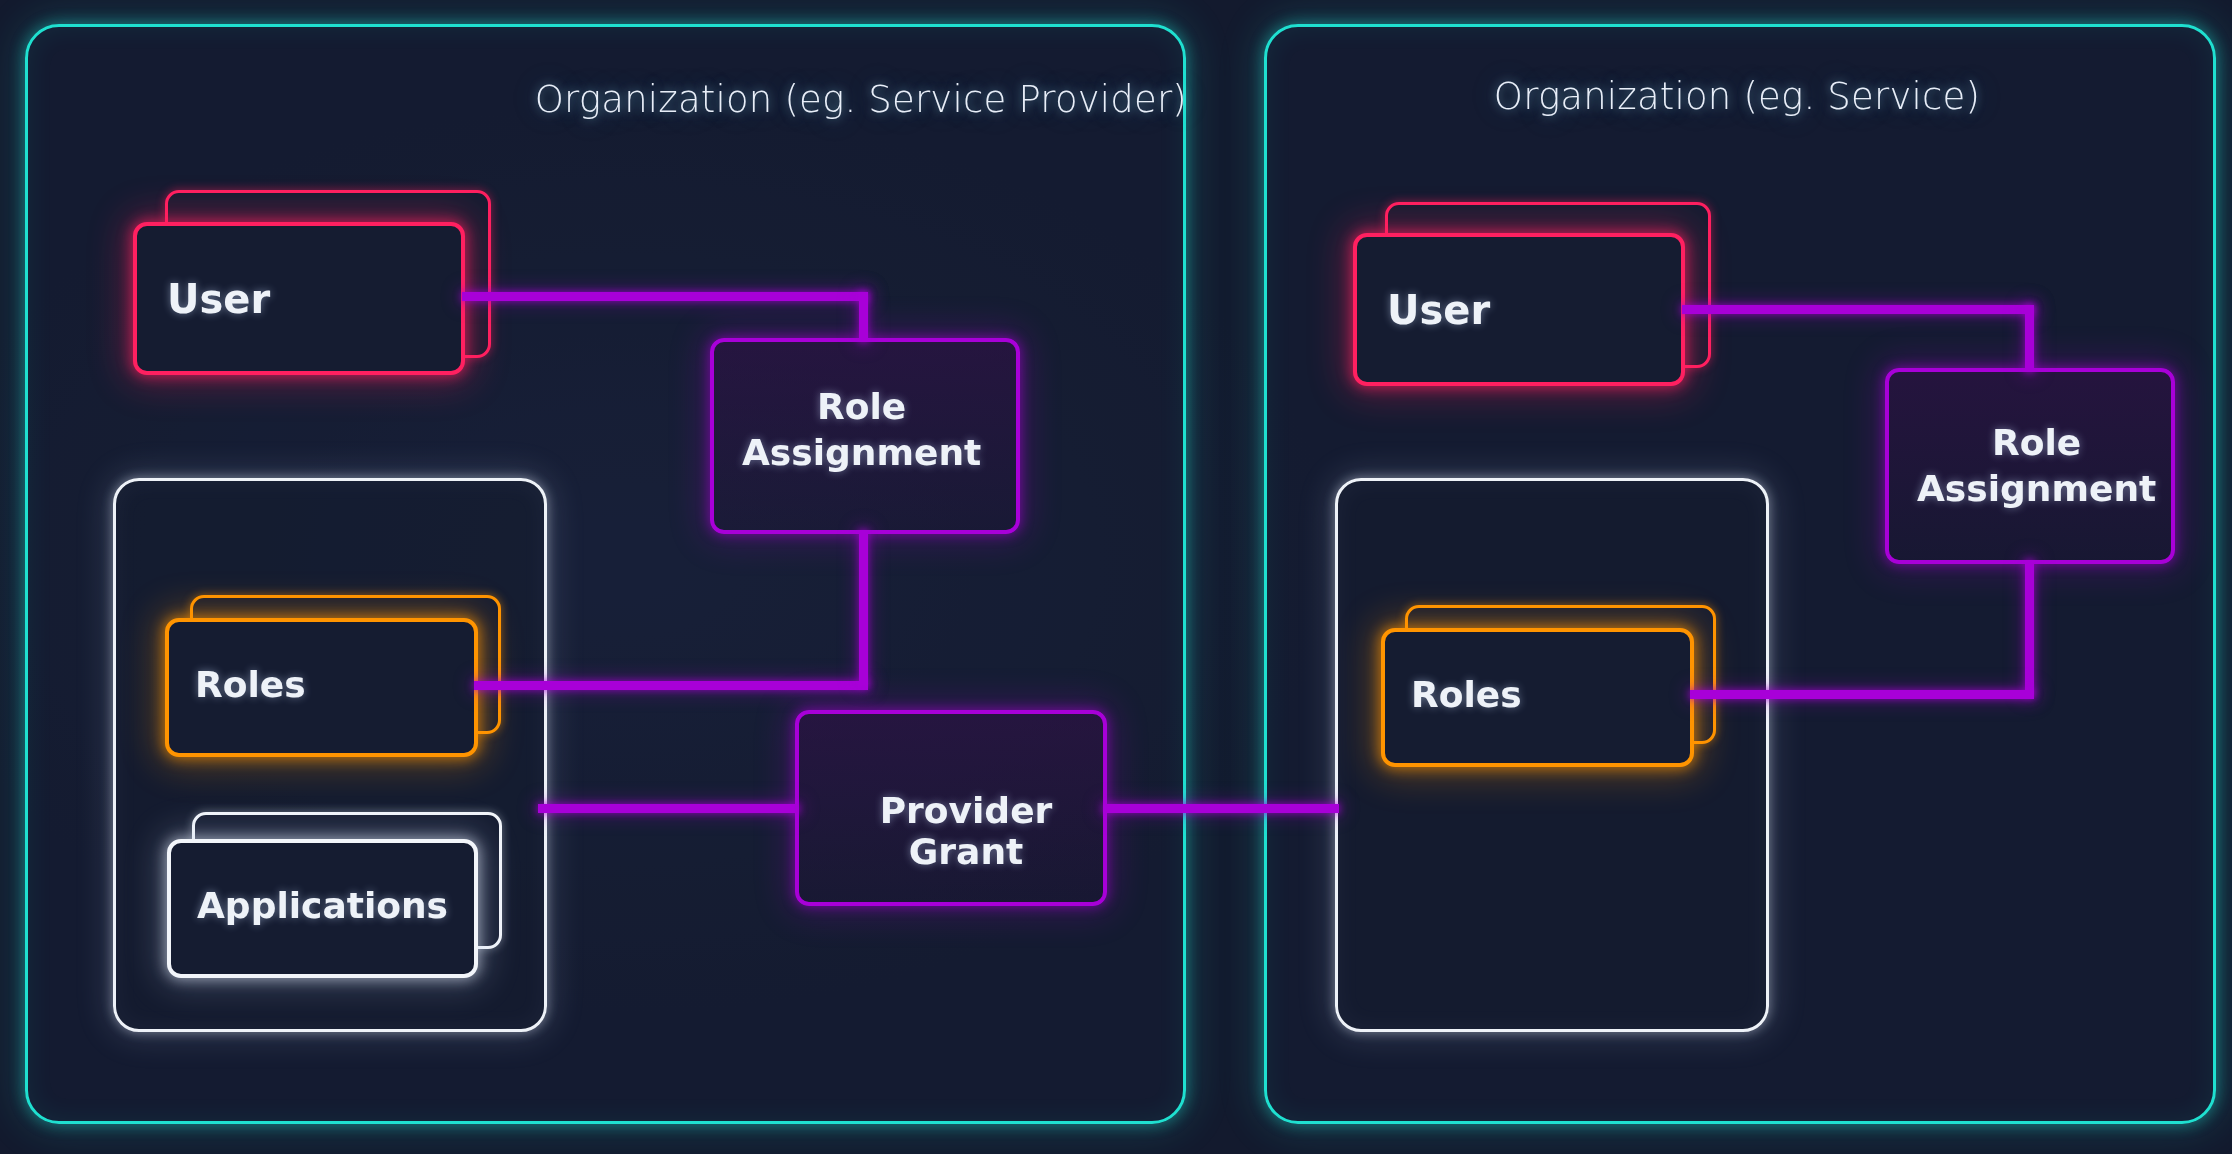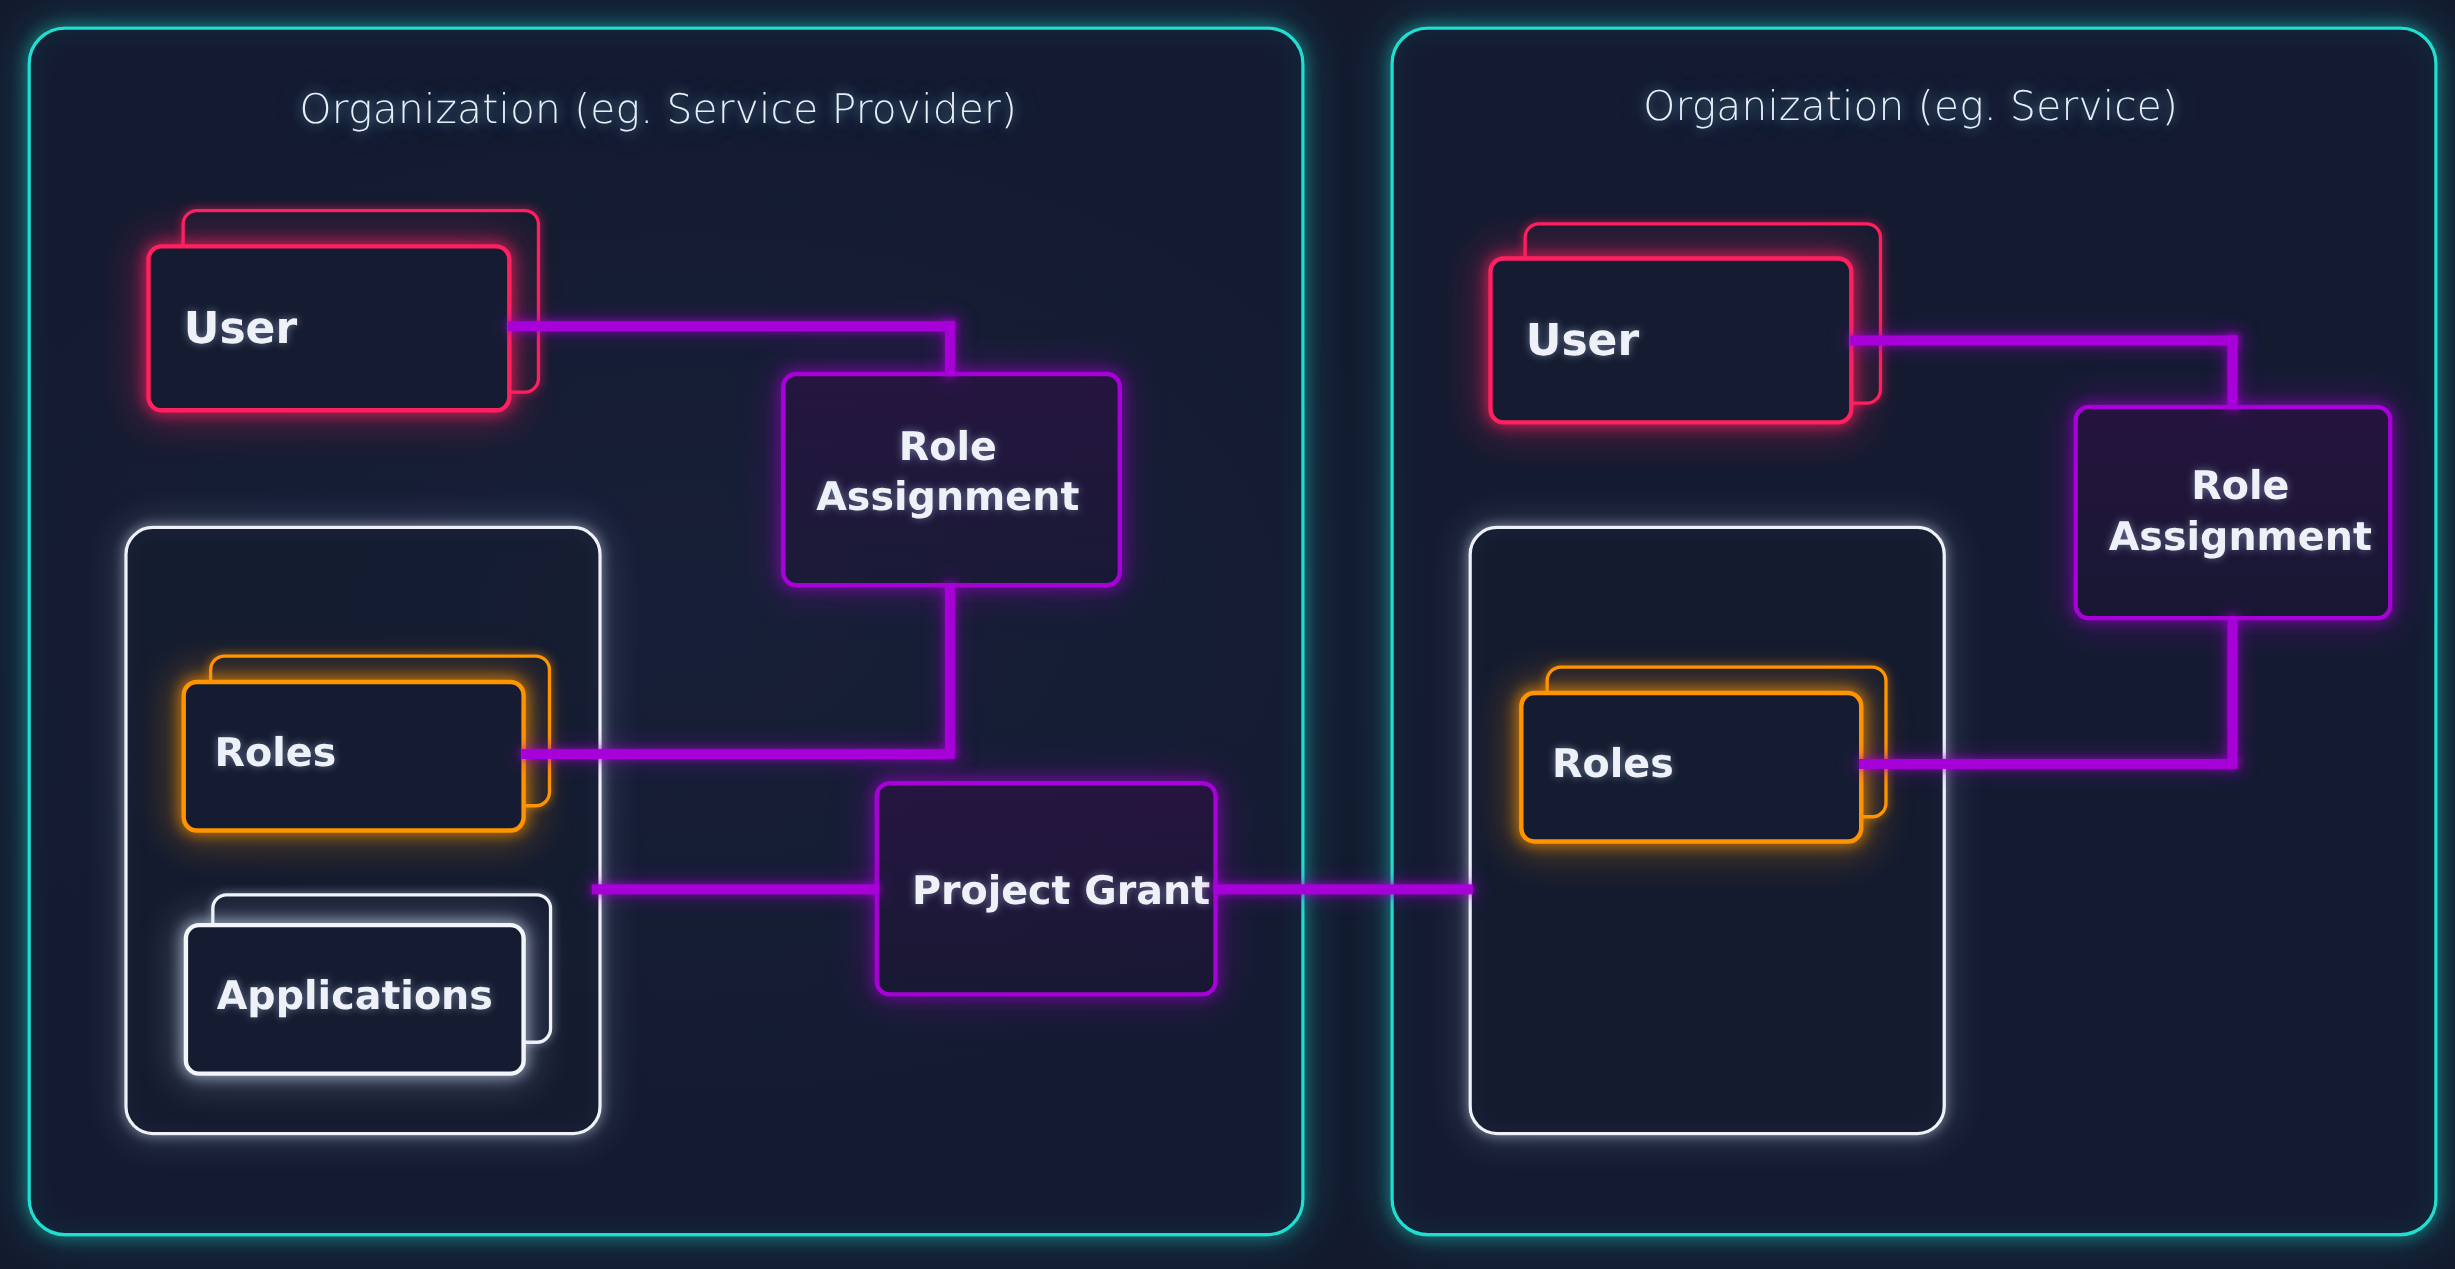--- a/index.html
+++ b/index.html
@@ -96,21 +96,21 @@
     background:#a800d8;
     box-shadow:0 0 7px 1px rgba(168,0,216,.6),0 0 18px 4px rgba(168,0,216,.25);
   }
 </style>
 </head>
 <body>
 
 <div id="stage">
 
   <div class="org" style="left:25px;top:24px;width:1155px;height:1094px;"></div>
-  <div class="org-title" style="left:21px;width:1155px;top:78px;">Organization (eg. Service Provider)</div>
+  <div class="org-title" style="left:32px;width:1155px;top:78px;text-align:right;">Organization (eg. Service Provider)</div>
 
   <div class="back pink-back" style="left:165px;top:190px;width:326px;height:168px;"></div>
   <div class="card pink" style="left:133px;top:222px;width:332px;height:153px;">
     <span class="lbl" style="left:30px;top:50px;font-size:40px;">User</span>
   </div>
 
   <div class="proj-box" style="left:113px;top:478px;width:428px;height:548px;"></div>
 
   <div class="back orange-back" style="left:190px;top:595px;width:311px;height:139px;"></div>
   <div class="card orange" style="left:165px;top:618px;width:313px;height:139px;">
@@ -121,21 +121,21 @@
   <div class="card white" style="left:167px;top:839px;width:311px;height:139px;">
     <span class="lbl" style="left:26px;top:42px;font-size:36px;">Applications</span>
   </div>
 
   <div class="card purple" style="left:710px;top:338px;width:310px;height:196px;">
     <span class="lbl" style="left:28px;top:42px;font-size:36px;line-height:46px;">Role
 Assignment</span>
   </div>
 
   <div class="card purple" style="left:795px;top:710px;width:312px;height:196px;">
-    <span class="lbl" style="left:30px;top:76px;font-size:36px;">Project Grant</span>
+    <span class="lbl" style="left:30px;top:76px;font-size:36px;">Provider Grant</span>
   </div>
 
   <div class="org" style="left:1264px;top:24px;width:946px;height:1094px;"></div>
   <div class="org-title" style="left:1264px;width:946px;top:75px;">Organization (eg. Service)</div>
 
   <div class="back pink-back" style="left:1385px;top:202px;width:326px;height:166px;"></div>
   <div class="card pink" style="left:1353px;top:233px;width:332px;height:153px;">
     <span class="lbl" style="left:30px;top:50px;font-size:40px;">User</span>
   </div>
 

